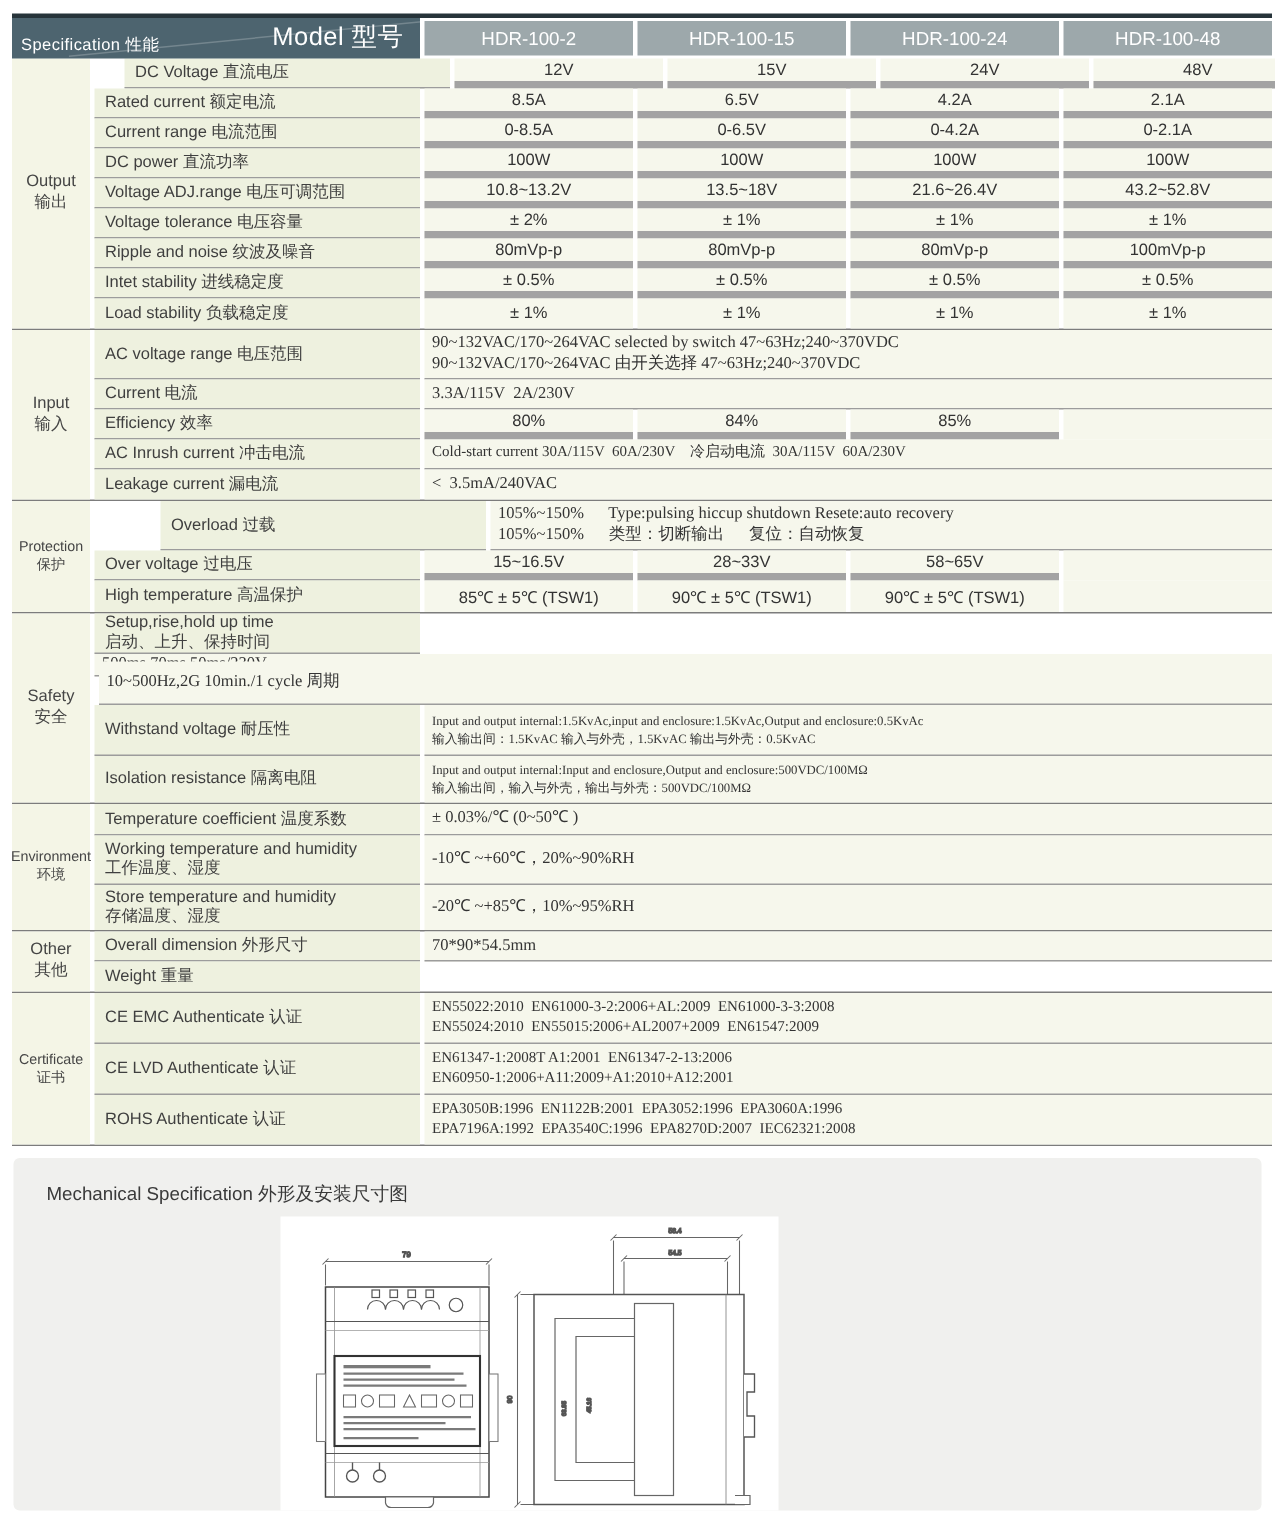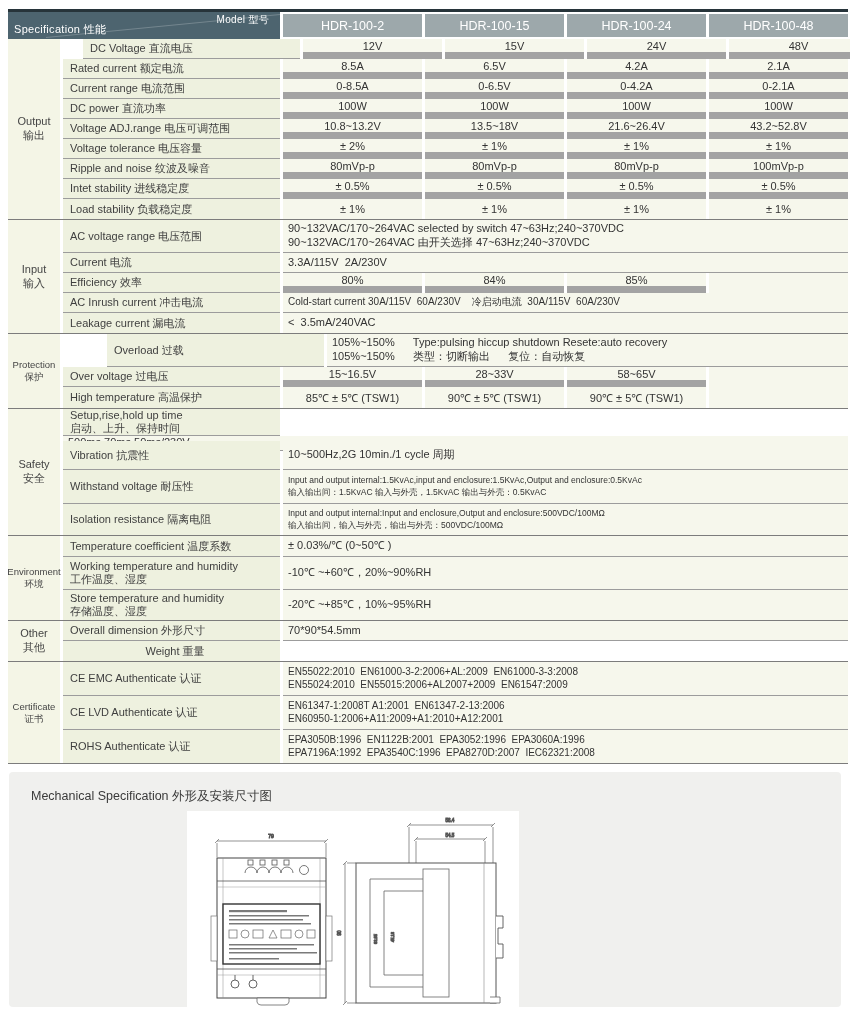--- a/index.html
+++ b/index.html
@@ -7,21 +7,21 @@
   body {
     width:850px; height:1012px; background:#ffffff; overflow:hidden;
     font-family:"Liberation Sans", sans-serif; color:#3c3c3c;
     -webkit-font-smoothing:antialiased;
   }
   #spec-table { width:840px; margin:9px 0 0 8px; }
 
   
   #spec-header { display:flex; border-top:3px solid #27343a; height:30px; }
   .hdr-dark { width:272px; background:#4d646f; position:relative; color:#fff; height:27px; }
-  .hdr-model { position:absolute; top:1px; right:11px; font-size:10px; letter-spacing:.3px; }
+  .hdr-model { position:absolute; top:1px; right:11px; font-size:17px; letter-spacing:.3px; }
   .hdr-spec  { position:absolute; bottom:2px; left:6px; font-size:11px; letter-spacing:.3px; }
   .hdr-diag  { position:absolute; left:38px; bottom:1px; width:238px; height:1px;
                background:rgba(255,255,255,.22); transform:rotate(-5.6deg); transform-origin:left bottom; }
   .gut  { width:3px; flex:none; }
   .vgut { width:3px; flex:none; }
   .mbox { width:139px; flex:none; margin:2px 0 2px 0; background:#9da8ab; color:#fff;
           display:flex; align-items:center; justify-content:center; font-size:12.5px; }
 
   
   #spec-sections { border-bottom:1px solid #7c7c7c; }
@@ -29,25 +29,25 @@
   .section:first-child { border-top:none; }
   .cat { width:52px; flex:none; background:#f4f5e6; display:flex; flex-direction:column;
          justify-content:center; align-items:center; text-align:center; color:#454545; line-height:1.25; }
   .rows { flex:1; display:flex; flex-direction:column; }
   .row  { display:flex; }
   .pcell { width:217px; flex:none; background:#eef1df; display:flex; flex-direction:column;
            justify-content:center; padding-left:7px; font-size:11px; color:#3f3f3f;
            border-bottom:1px solid #9c9c9c; line-height:1.18; }
   .vcell { width:139px; flex:none; background:#f6f7ec; display:flex; align-items:center;
            justify-content:center; font-size:11px; color:#333;
-           border-bottom:7px solid #a3a3a3; white-space:nowrap; }
+           border-bottom:5px solid #a3a3a3; white-space:nowrap; }
   .vcell.empty { border-bottom:none; }
   .vspan { flex:1; background:#f6f7ec; display:flex; flex-direction:column; justify-content:center;
            padding-left:5px; font-size:11px; color:#333; border-bottom:1px solid #9c9c9c;
-           white-space:pre-wrap; line-height:1.25; }
+           white-space:pre-wrap; line-height:1.25;font-family:Liberation Serif, serif; }
   .vspan.mid   { font-size:10px; }
   .vspan.small { font-size:8.5px; line-height:1.3; }
   .row.last .pcell, .row.last .vcell, .row.last .vspan { border-bottom:none; }
 
   
   #mech-panel { width:832px; height:235px; margin:8px 0 0 9px; background:#f0f0ee; border-radius:4px; }
   #mech-title { padding:16px 0 0 22px; font-size:12.5px; color:#3a3a3a; }
   #mech-canvas { position:relative; width:332px; height:196px; background:#ffffff; margin:6px 0 0 178px; }
   svg text { font-family:"Liberation Sans", sans-serif; fill:#555; }
 </style>
@@ -264,21 +264,20 @@
         <div class="rows">
           <div class="row" style="height: 32px; flex-direction: column;">
             <div class="pcell">
               <div>Setup,rise,hold up time</div>
               <div>启动、上升、保持时间</div>
             </div>
             <div class="gut"></div>
             <div class="vspan">500ms,70ms,50ms/230V</div>
           </div>
           <div class="row" style="height: 29px;">
-            <div class="pcell">Vibration 抗震性</div>
             <div class="gut"></div>
             <div class="vspan">10~500Hz,2G 10min./1 cycle 周期</div>
           </div>
           <div class="row" style="height: 34px;">
             <div class="pcell">Withstand voltage 耐压性</div>
             <div class="gut"></div>
             <div class="vspan small"><div>Input and output internal:1.5KvAc,input and enclosure:1.5KvAc,Output and enclosure:0.5KvAc</div><div>输入输出间：1.5KvAC 输入与外壳，1.5KvAC 输出与外壳：0.5KvAC</div></div>
           </div>
           <div class="row last" style="height: 31px;">
             <div class="pcell">Isolation resistance 隔离电阻</div>
@@ -322,21 +321,21 @@
           <div>Other</div>
           <div>其他</div>
         </div>
         <div class="gut"></div>
         <div class="rows">
           <div class="row" style="height: 20px;">
             <div class="pcell">Overall dimension 外形尺寸</div>
             <div class="gut"></div>
             <div class="vspan">70*90*54.5mm</div>
           </div>
-          <div class="row last" style="height: 20px; text-align: center;">
+          <div class="row last" style="height: 20px;">
             <div class="pcell">Weight 重量</div>
             <div class="gut"></div>
           </div>
         </div>
       </div>
       <div class="section">
         <div class="cat" style="font-size: 9.5px;">
           <div>Certificate</div>
           <div>证书</div>
         </div>

